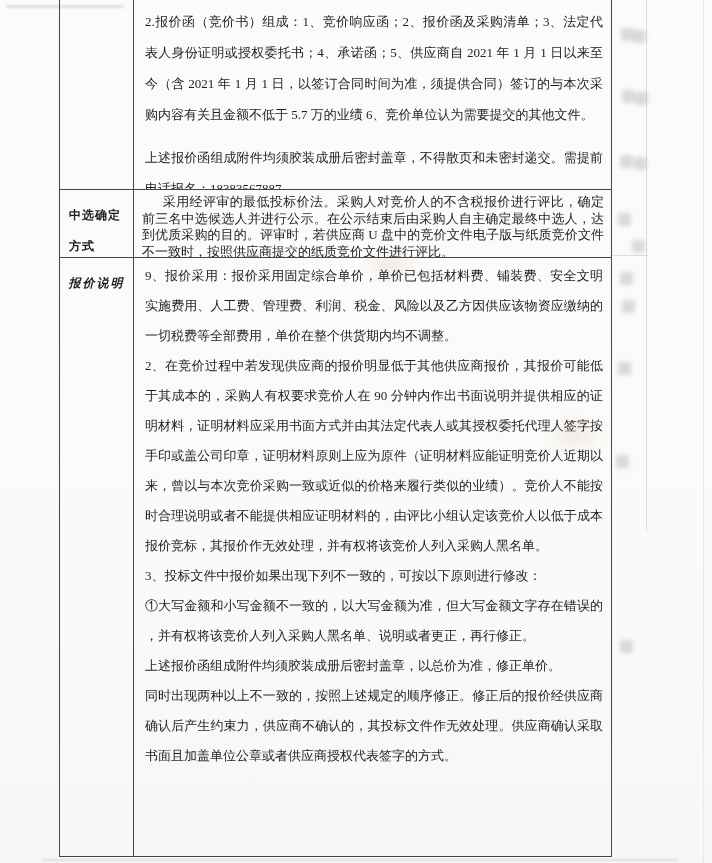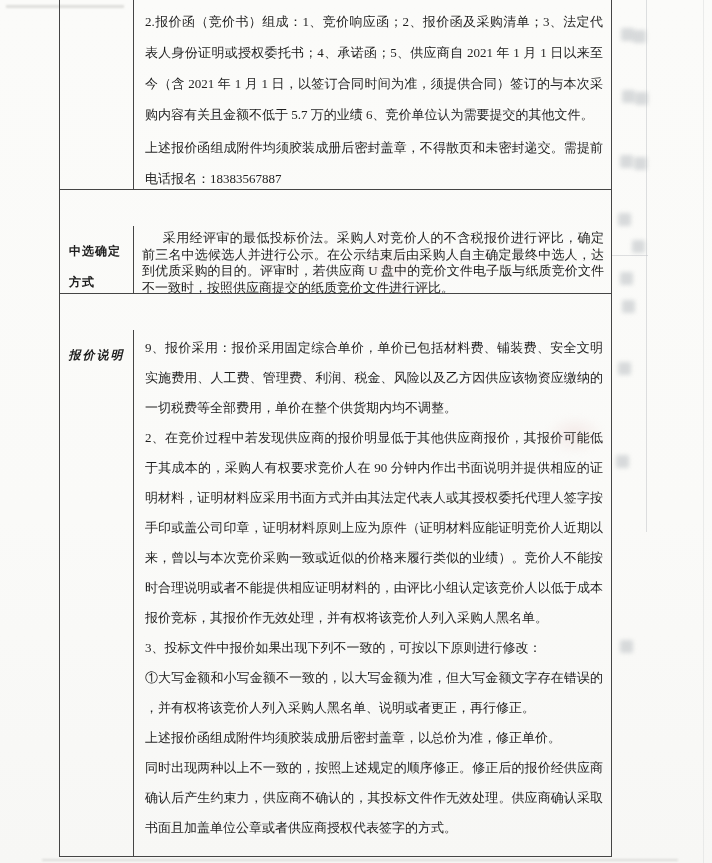--- a/index.html
+++ b/index.html
@@ -14,21 +14,20 @@
   }
   
   .doc-table{
     position:absolute;left:59px;top:0;width:553px;height:857px;
     border-left:1px solid #454545;
     border-right:1px solid #454545;
     border-bottom:1px solid #454545;
     box-sizing:border-box;
     display:flex;flex-direction:column;
     background:transparent;
-    gap:36px;
   }
   .t-row{display:flex;flex-direction:row;box-sizing:border-box;overflow:hidden;}
   .t-row.bordered{border-bottom:1px solid #454545;}
   .row-1{height:190px;}
   .row-2{height:68px;}
   .row-3{flex:1;}
   .label-cell{
     width:74px;min-width:74px;box-sizing:border-box;
     border-right:1px solid #454545;
     font-size:12px;font-weight:600;color:#1c1c1c;
@@ -39,21 +38,21 @@
   .content-cell{
     flex:1;box-sizing:border-box;overflow:hidden;
     color:#1e1e1e;font-size:13px;
     text-align:justify;
   }
   .content-cell p{
     margin:0;word-break:break-all;line-break:anywhere;
     text-justify:inter-character;
   }
   .c-1{line-height:31px;padding:6px 8px 0 11px;}
-  .c-1 p + p{margin-top:2px;}
+  .c-1 p + p{margin-top:12px;}
   .c-2{line-height:16.5px;padding:4px 7px 0 8px;}
   .c-2 p.first-indent{text-indent:1.6em;}
   .c-3{line-height:30px;padding:3px 8px 0 11px;}
   
   .artifact{position:absolute;pointer-events:none;}
   .streak-top{left:6px;top:5px;width:118px;height:3px;background:#d7d7d4;filter:blur(1px);opacity:.8;}
   .streak-bottom{left:42px;top:859px;width:636px;height:2px;background:#d2d2cf;filter:blur(1px);opacity:.7;}
   .ghost-vline{left:646px;top:0;width:1px;height:532px;background:#c4c7ca;opacity:.55;filter:blur(.4px);}
   .ghost-vline2{left:703px;top:0;width:1px;height:863px;background:#d9dbdc;opacity:.5;}
   .ghost-hline{left:612px;top:255px;width:36px;height:1px;background:#c4c7ca;opacity:.55;}

